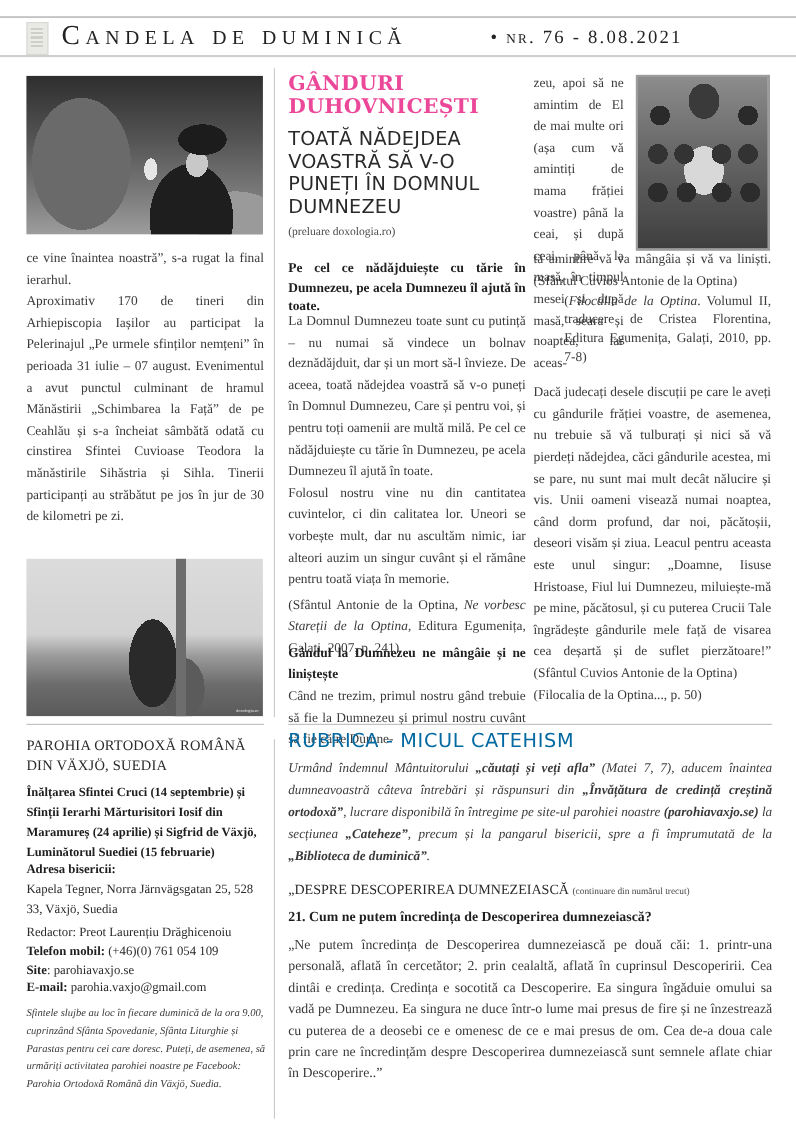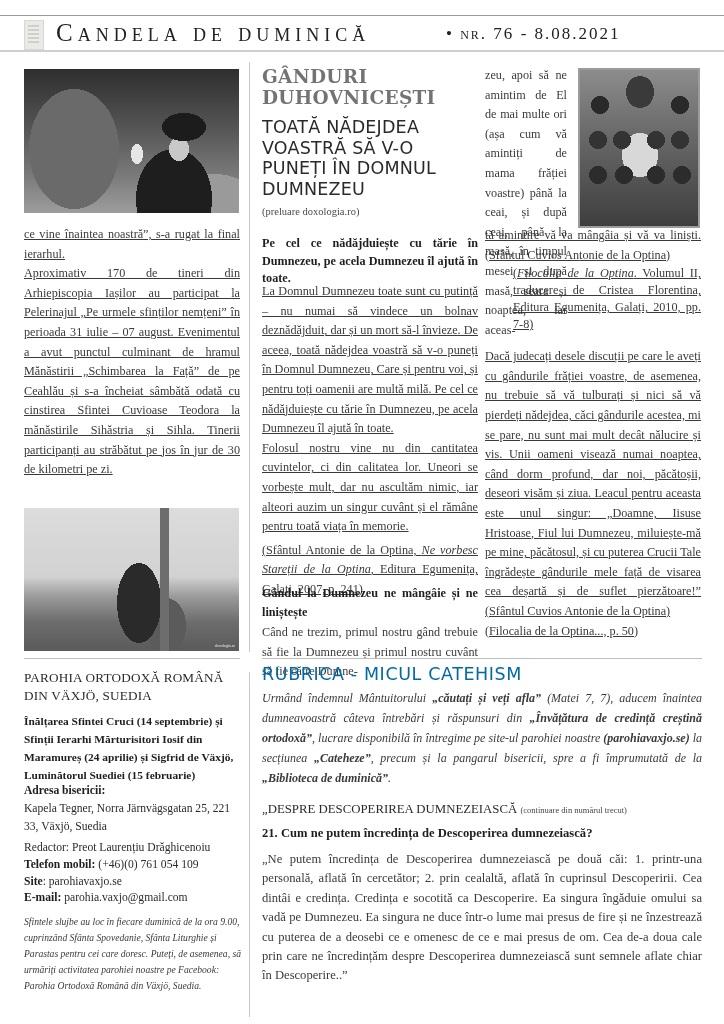--- a/index.html
+++ b/index.html
@@ -50,28 +50,28 @@
       radial-gradient(circle 9px at 18px 105px, #2c2c2c 0 100%, transparent 100%),
       radial-gradient(circle 9px at 44px 105px, #2c2c2c 0 100%, transparent 100%),
       radial-gradient(circle 9px at 76px 105px, #2c2c2c 0 100%, transparent 100%),
       radial-gradient(circle 9px at 102px 105px, #2c2c2c 0 100%, transparent 100%),
       radial-gradient(ellipse 14px 16px at 60px 22px, #3a3a3a 0 100%, transparent 100%),
       radial-gradient(ellipse 18px 22px at 60px 85px, #d8d8d8 0 100%, transparent 100%),
       linear-gradient(180deg, #8c8c8c 0%, #6a6a6a 40%, #3e3e3e 100%); }
 
   
   .txt { font-size: 12.2px; line-height: 19.6px; color: #3a3a3a; text-align: justify; }
-  .txt p { margin: 0; text-decoration: underline; }
+  .txt p { margin: 0; }
   .bold { font-weight: bold; color: #1e1e1e; }
   .it { font-style: italic; }
 
   .col1-text { left: 24px; top: 225px; width: 216px; }
 
   .g-heading { left: 262px; top: 66px; width: 210px; font-family: "DejaVu Serif", serif; font-weight: bold;
-               font-size: 18.5px; line-height: 21px; color: #737373; letter-spacing: 0.3px; }
+               font-size: 18.5px; line-height: 21px; color: #ec4899; letter-spacing: 0.3px; }
   .g-title { left: 262px; top: 117px; width: 215px; font-family: "DejaVu Sans", sans-serif; font-weight: normal;
              font-size: 17.5px; line-height: 20.5px; color: #2a2a2a; letter-spacing: 0.2px; }
   .g-source { left: 262px; top: 206px; font-size: 10.5px; color: #4a4a4a; }
   .g-lead { left: 262px; top: 235px; width: 216px; font-size: 12.2px; line-height: 17.5px; }
   .g-body { left: 262px; top: 282px; width: 216px; }
   .g-sub { left: 262px; top: 584px; width: 216px; font-size: 12.2px; line-height: 18.5px; }
   .g-body2 { left: 262px; top: 623px; width: 216px; }
 
   .c3-narrow { left: 485px; top: 66px; width: 82px; }
   .c3-wide { left: 485px; top: 302px; width: 216px; }
@@ -144,21 +144,21 @@
   <p>(Filocalia de la Optina..., p. 50)</p>
 </div>
 
 <div class="abs hrule-mid"></div>
 <div class="abs hrule-mid2"></div>
 
 <div class="abs par-title">PAROHIA ORTODOXĂ ROMÂNĂ DIN VÄXJÖ, SUEDIA</div>
 <div class="abs par-feast">Înălțarea Sfintei Cruci (14 septembrie) și Sfinții Ierarhi Mărturisitori Iosif din Maramureș (24 aprilie) și Sigfrid de Växjö, Luminătorul Suediei (15 februarie)</div>
 <div class="abs par-addr">
   <div class="bold">Adresa bisericii:</div>
-  <div>Kapela Tegner, Norra Järnvägsgatan 25, 221 33, Växjö, Suedia</div>
+  <div>Kapela Tegner, Norra Järnvägsgatan 25, 528 33, Växjö, Suedia</div>
 </div>
 <div class="abs par-contact">
   <div>Redactor: Preot Laurențiu Drăghicenoiu</div>
   <div><span class="bold">Telefon mobil:</span> <span>(+46)(0) 761 054 109</span></div>
   <div><span class="bold">Site</span>: <span>parohiavaxjo.se</span></div>
   <div><span class="bold">E-mail:</span> <span>parohia.vaxjo@gmail.com</span></div>
 </div>
 <div class="abs par-note">Sfintele slujbe au loc în fiecare duminică de la ora 9.00, cuprinzând Sfânta Spovedanie, Sfânta Liturghie și Parastas pentru cei care doresc. Puteți, de asemenea, să urmăriți activitatea parohiei noastre pe Facebook: Parohia Ortodoxă Română din Växjö, Suedia.</div>
 
 <div class="abs rub-title">RUBRICA - MICUL CATEHISM</div>

